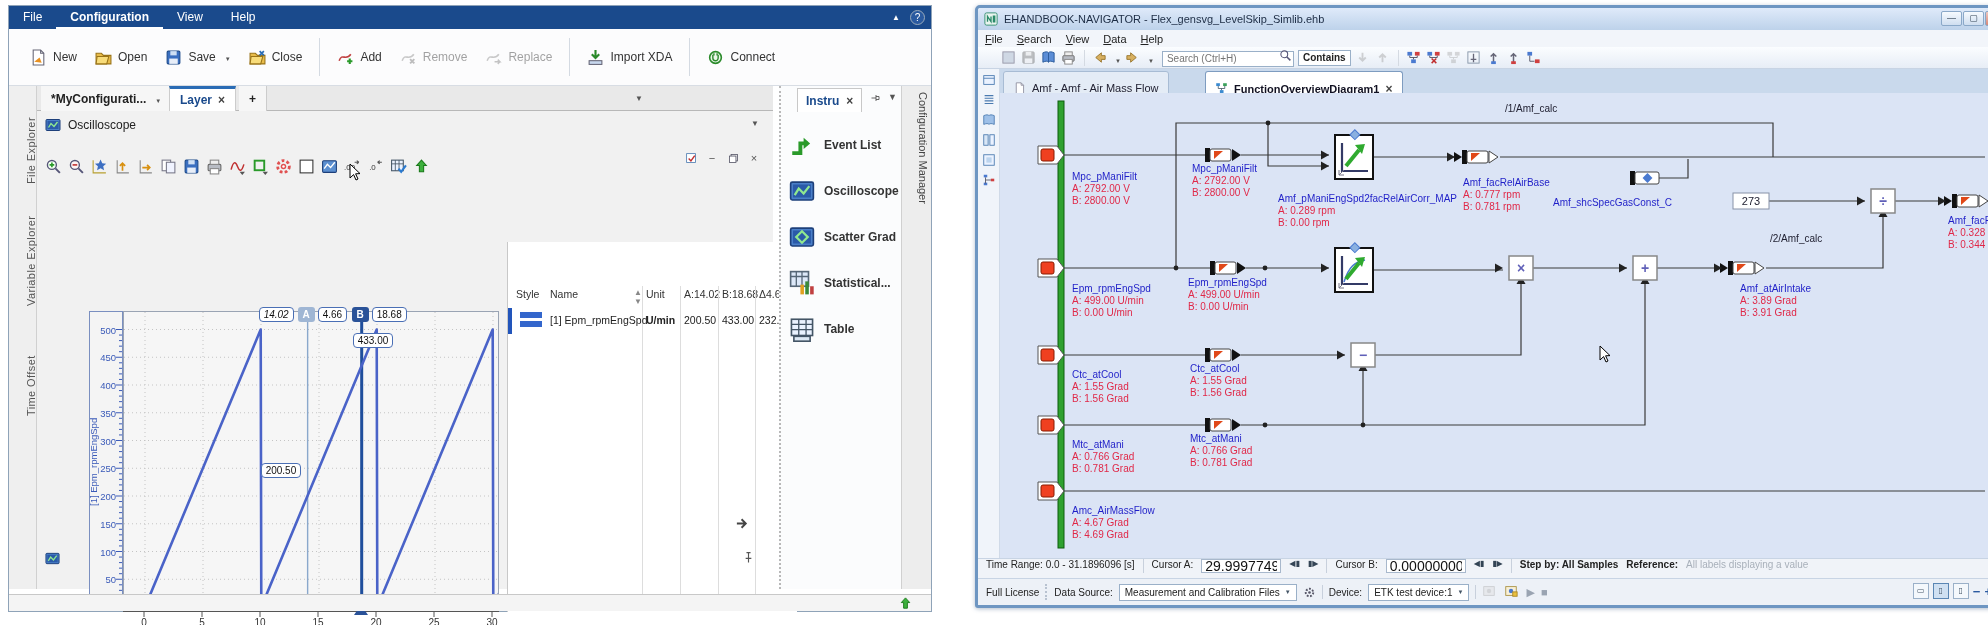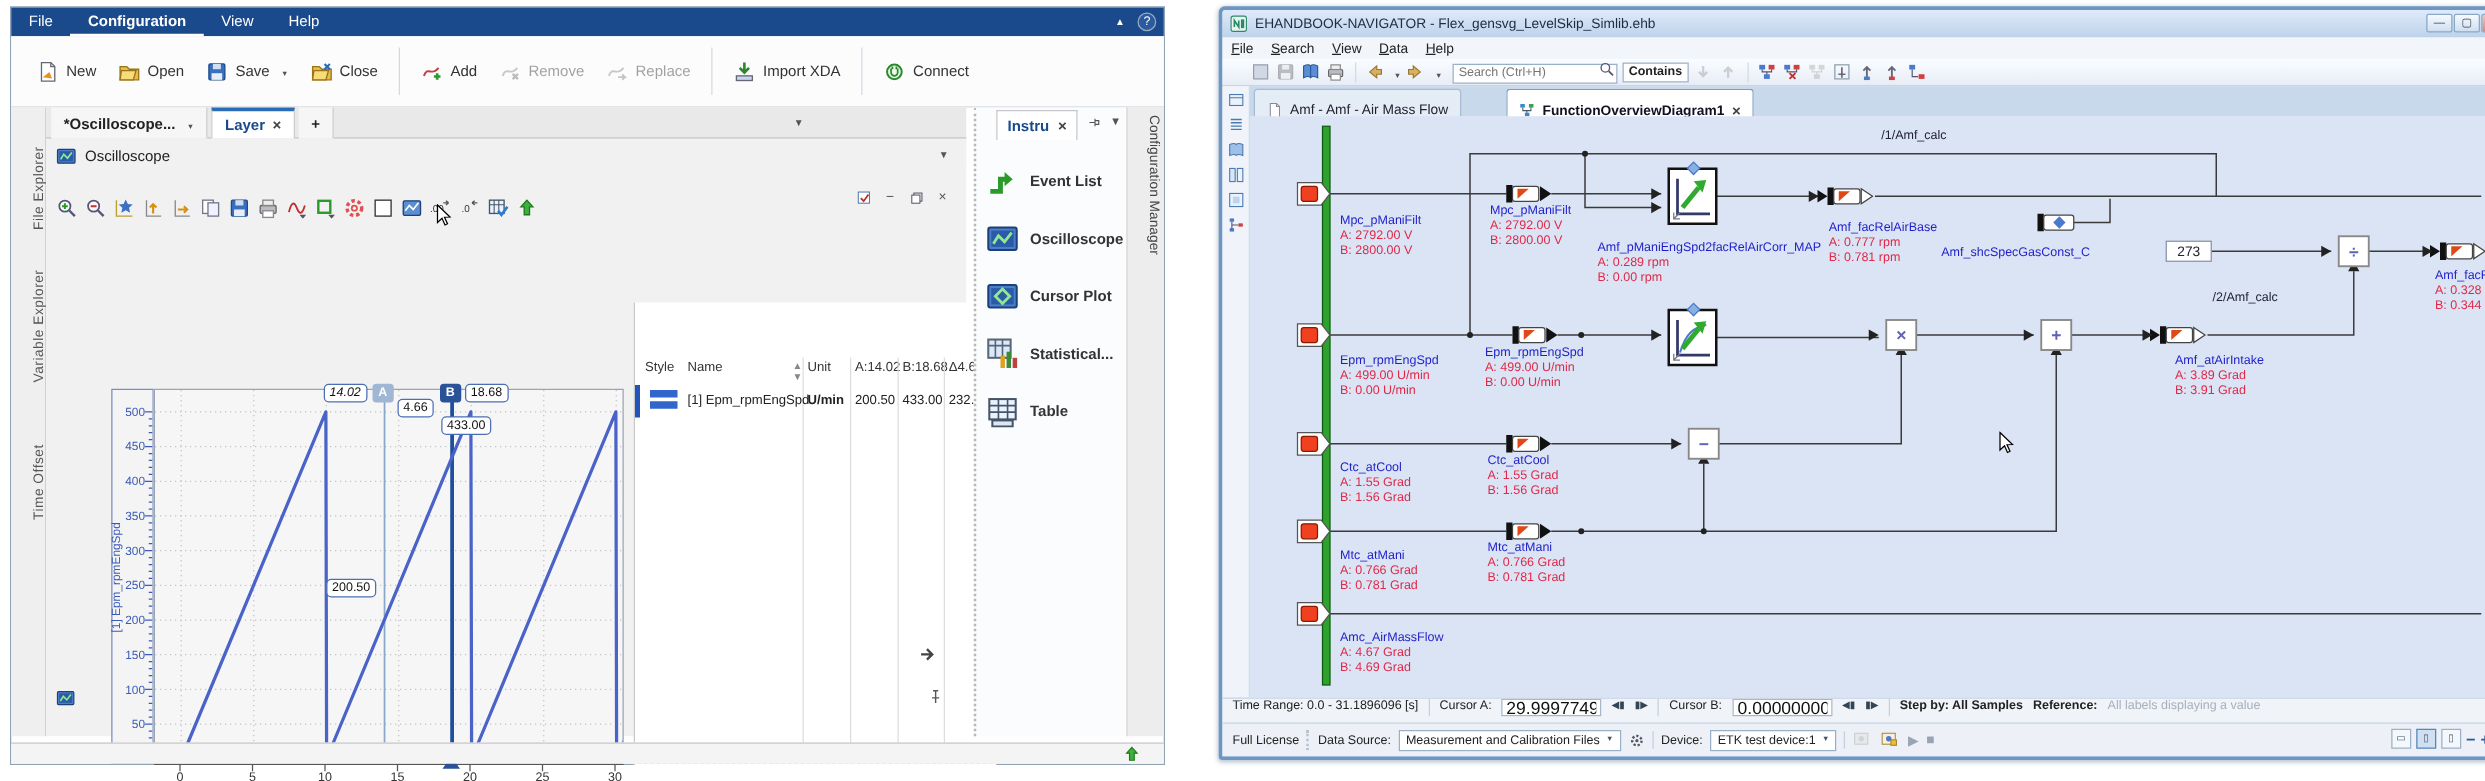--- a/index.html
+++ b/index.html
@@ -207,21 +207,21 @@
         <div class="vtab" style="top: 10px; height: 110px;">File Explorer</div>
         <div class="vtab" style="top: 120px; height: 110px;">Variable Explorer</div>
         <div class="vtab" style="top: 245px; height: 110px;">Time Offset</div>
       </div>
     <div id="cfg-strip" class="abs">
       <div id="cfg-tab">Configuration Manager</div>
     </div>
 
     <div id="lw-tabbar" class="abs">
       <div class="doc-tab inactive" style="left:4px;">
-        <span>*Oscilloscope...</span>
+        <span>*MyConfigurati...</span>
           <span class="caret-d"></span>
       </div>
       <div class="doc-tab active" style="left:132px;">
         <span>Layer</span>
           <span class="tab-x">×</span>
       </div>
       <div class="doc-tab inactive" style="left:202px;width:28px;justify-content:center;">
         <span>+</span>
       </div>
       <span style="position:absolute;right:130px;top:8px;font-size:8px;color:#555;">▼</span>
@@ -472,21 +472,21 @@
           <div class="xtick-lbl" style="left: 79px;">5</div>
           <div class="xtick-lbl" style="left: 137px;">10</div>
           <div class="xtick-lbl" style="left: 195px;">15</div>
           <div class="xtick-lbl" style="left: 253px;">20</div>
           <div class="xtick-lbl" style="left: 311px;">25</div>
           <div class="xtick-lbl" style="left: 369px;">30</div>
         </div>
       <div id="chart-overlay" class="abs" style="left:0;top:0;width:736px;height:478px;pointer-events:none;">
           <div class="callout" style="left: 221.632px; top: 196px; font-style: italic;">14.02</div>
           <div class="cbadge" style="left: 260.632px; top: 196px; background: rgb(159, 182, 212);">A</div>
-          <div class="callout" style="left: 280.632px; top: 208px;">4.66</div>
+          <div class="callout" style="left: 280.632px; top: 196px;">4.66</div>
           <div class="cbadge" style="left: 314.688px; top: 196px; background: rgb(42, 82, 152);">B</div>
           <div class="callout" style="left: 334.688px; top: 196px;">18.68</div>
           <div class="callout" style="left: 315.688px; top: 222px;">433.00</div>
           <div class="callout" style="left: 223.632px; top: 352px;">200.50</div>
           <div id="btri" style="left: 316.688px; top: 494px;"></div>
         </div>
 
       <div id="sig-table" class="abs">
         <div class="th" style="left:8px;">Style</div>
         <div class="th" style="left:42px;">Name</div>
@@ -557,21 +557,21 @@
               <polyline points="3.5,10.5 6,6.5 9,9.5 12.5,5" fill="none" stroke="#90e890" stroke-width="1.4"></polyline>
             </svg>
             <span>Oscilloscope</span>
           </div>
           <div class="inst-item" style="top: 138px;">
             <svg width="26" height="26" viewBox="0 0 16 16" style="display:block;">
               <rect x="1" y="2.5" width="14" height="11" rx="1" fill="#4a7fc8" stroke="#1d3f7a"></rect>
               <rect x="2.5" y="4" width="11" height="8" fill="#2a5aa8"></rect>
               <rect x="5.5" y="5.5" width="5" height="5" transform="rotate(45 8 8)" fill="none" stroke="#90e890" stroke-width="1.4"></rect>
             </svg>
-            <span>Cursor Plot</span>
+            <span>Scatter Grad</span>
           </div>
           <div class="inst-item" style="top: 184px;">
             <svg width="26" height="26" viewBox="0 0 16 16" style="display:block;">
               <rect x="1" y="1" width="11" height="9" fill="#dce8f8" stroke="#567"></rect>
               <path d="M1 4h11M4.5 1v9M8 1v9" stroke="#567" stroke-width=".8"></path>
               <rect x="7" y="9" width="2.2" height="6" fill="#e0a020"></rect>
               <rect x="10" y="7" width="2.2" height="8" fill="#3a8a3a"></rect>
               <rect x="13" y="10" width="2.2" height="5" fill="#c04040"></rect>
             </svg>
             <span>Statistical...</span>

